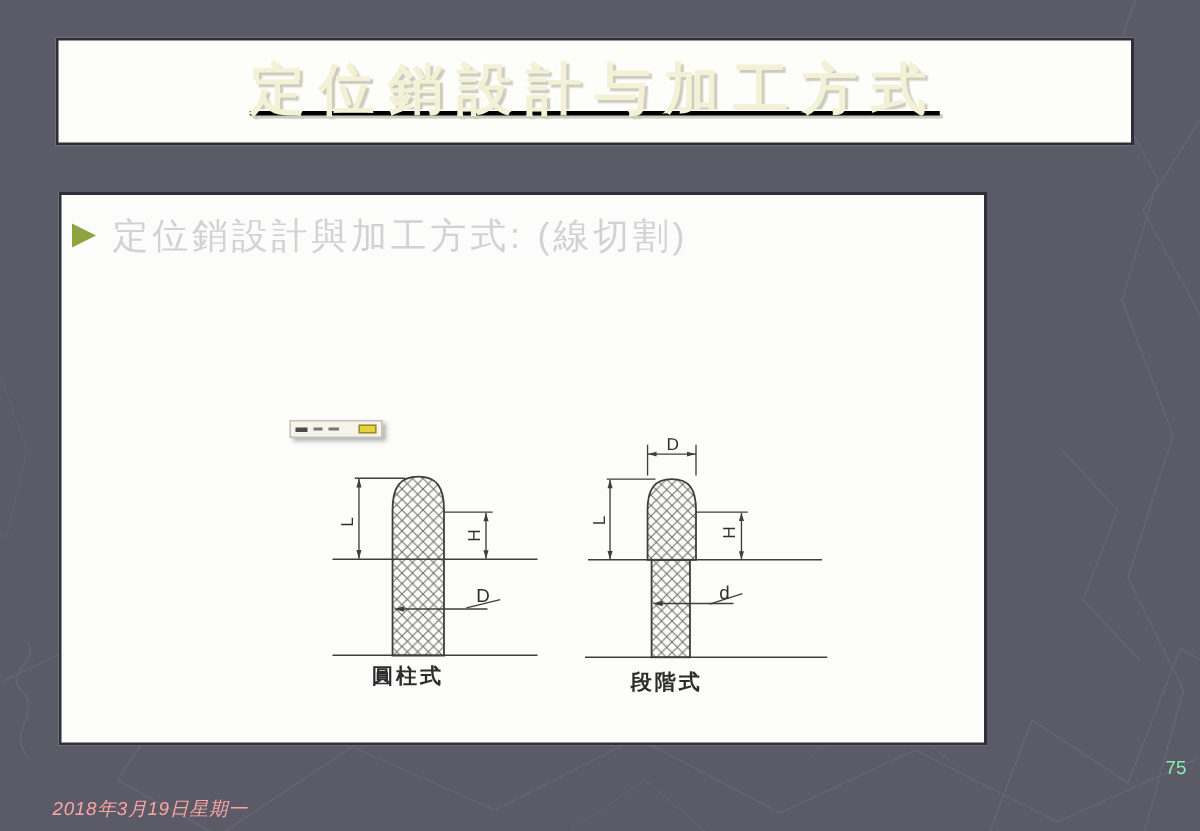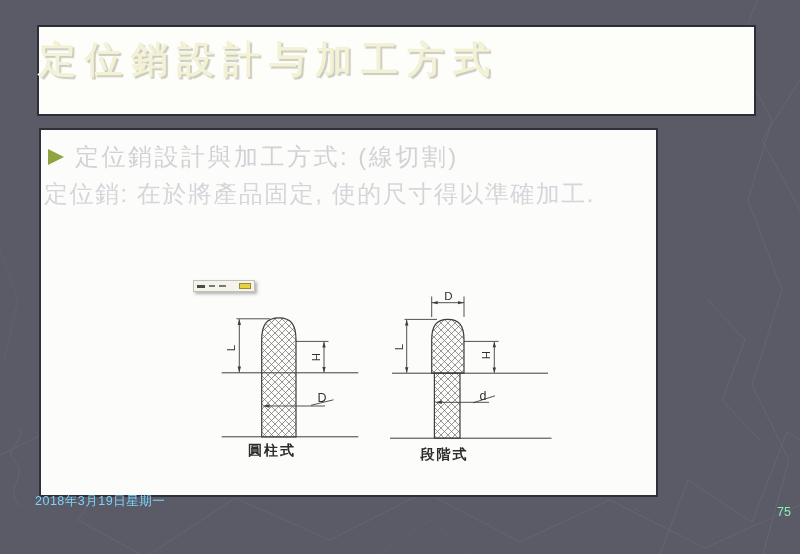--- a/index.html
+++ b/index.html
@@ -4,23 +4,23 @@
 <style>
   html,body { margin:0; padding:0; }
   body {
     width:800px; height:554px; position:relative; overflow:hidden;
     background:#5b5b67;
     font-family:"Liberation Sans","DejaVu Sans",sans-serif;
   }
   .bg-texture { position:absolute; left:0; top:0; z-index:0; }
 
   .title-box {
-    position:absolute; left:37px; top:25px; width:719px; height:91px;
+    position:absolute; left:37px; top:25px; width:719px; height:72px;
     background:#fdfdfa; border:2px solid #2e2e38; box-sizing:border-box;
-    text-align:left; z-index:2;
+    text-align:center; z-index:2;text-decoration:underline;
   }
   .title-box h1 {
     margin:0; padding-top:8px;
     font-size:37px; font-weight:bold; letter-spacing:9px;
     color:#f3f2d6;
     text-shadow:2px 2px 1px #ccccbe, -1px -1px 0px #ffffff;
     white-space:nowrap;
   }
 
   .content-box {
@@ -60,22 +60,22 @@
   }
 
   .diagram { position:absolute; }
   #diag1 { left:171px; top:168px; }
   #diag2 { left:344px; top:158px; }
   .dim-label { fill:#2f2f2f; font-size:11.5px; }
   .dim-label-big { fill:#2f2f2f; font-size:12.5px; }
   .diag-caption { fill:#2c2c2c; font-size:14px; font-weight:bold; letter-spacing:2px; }
 
   .footer-date {
-    position:absolute; left:35px; top:493px; z-index:2;
-    font-size:12.5px; color:#7dd3fc; letter-spacing:0.5px;
+    position:absolute; left:35px; top:531px; z-index:2;
+    font-size:12.5px; color:#fca5a5; letter-spacing:0.5px;font-style:italic;
   }
   .page-number {
     position:absolute; left:777px; top:505px; z-index:2;
     font-size:12.5px; color:#86efac;text-align:right;
   }
 </style>
 </head>
 <body>
 
 <svg class="bg-texture" width="800" height="554" viewBox="0 0 800 554">
@@ -99,21 +99,20 @@
   <h1>定位銷設計与加工方式</h1>
 </div>
 
 <div class="content-box">
 
   <div class="heading-row">
     <span class="bullet-icon"></span>
     <span class="heading-text">定位銷設計與加工方式: (線切割)</span>
   </div>
 
-  <div class="body-text">定位銷: 在於將產品固定, 使的尺寸得以準確加工.</div>
 
   <div class="mini-toolbar">
     <span class="tb-mark tb-m1"></span>
     <span class="tb-mark tb-m2"></span>
     <span class="tb-mark tb-m3"></span>
     <span class="tb-chip"></span>
   </div>
 
   <svg id="diag1" class="diagram" width="150" height="168" viewBox="0 0 150 168">
     <defs>

